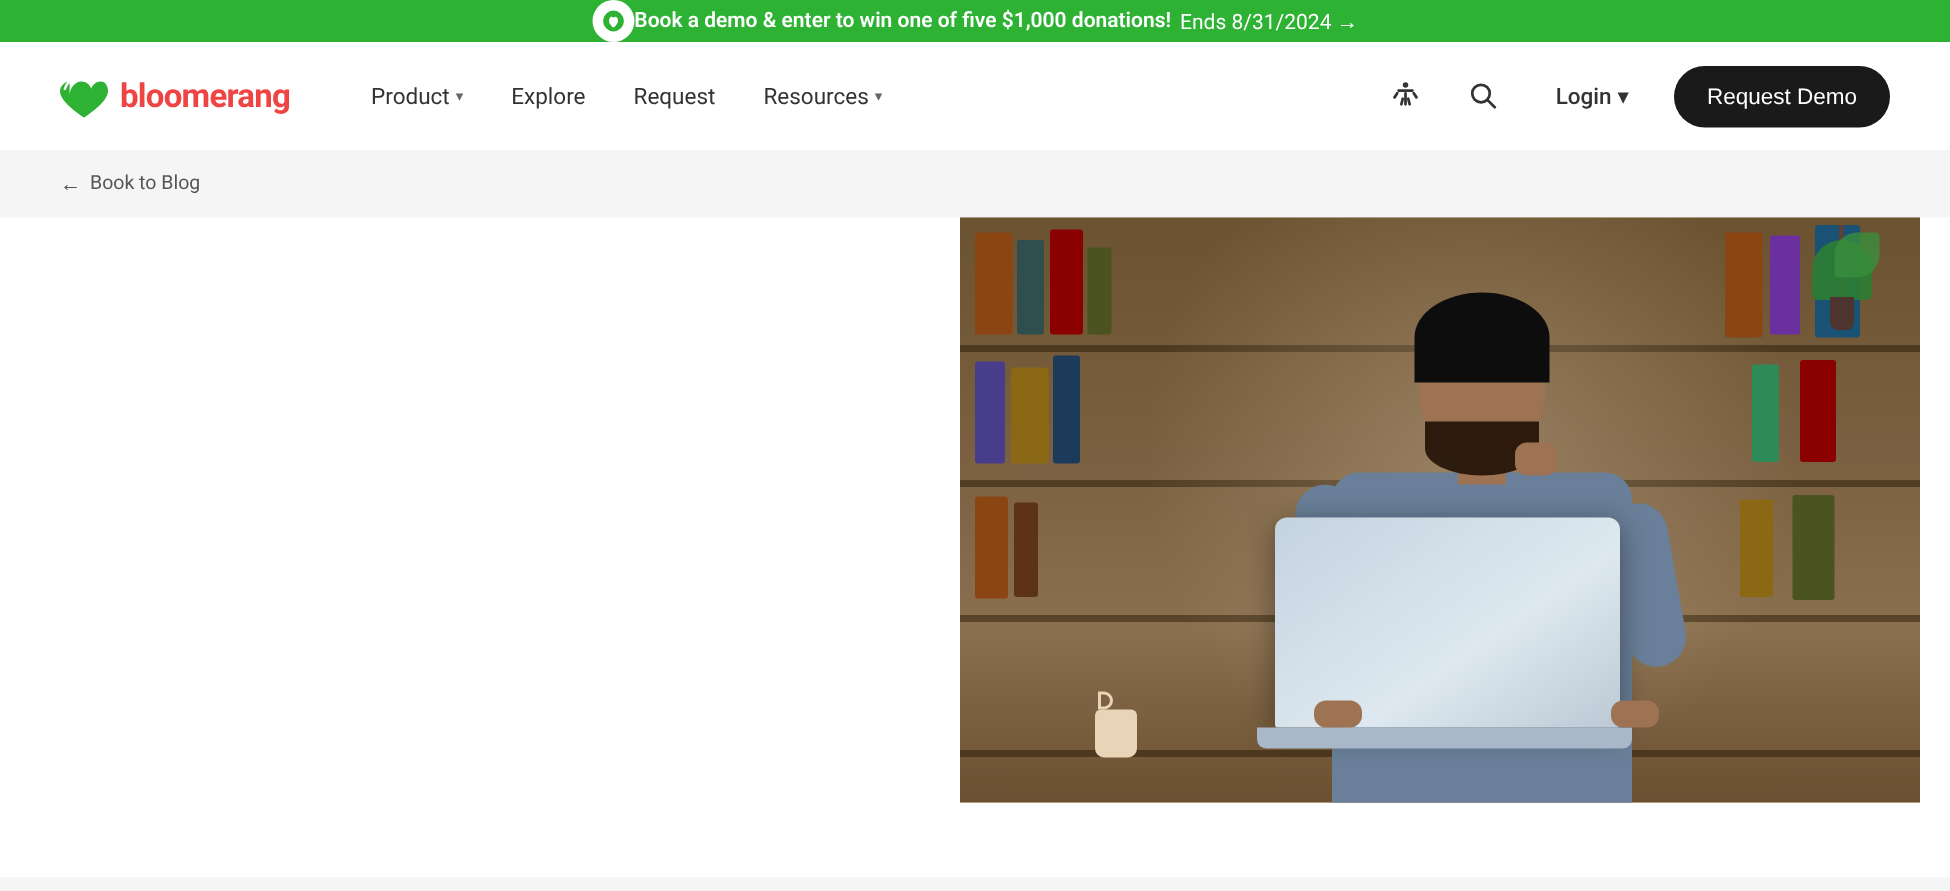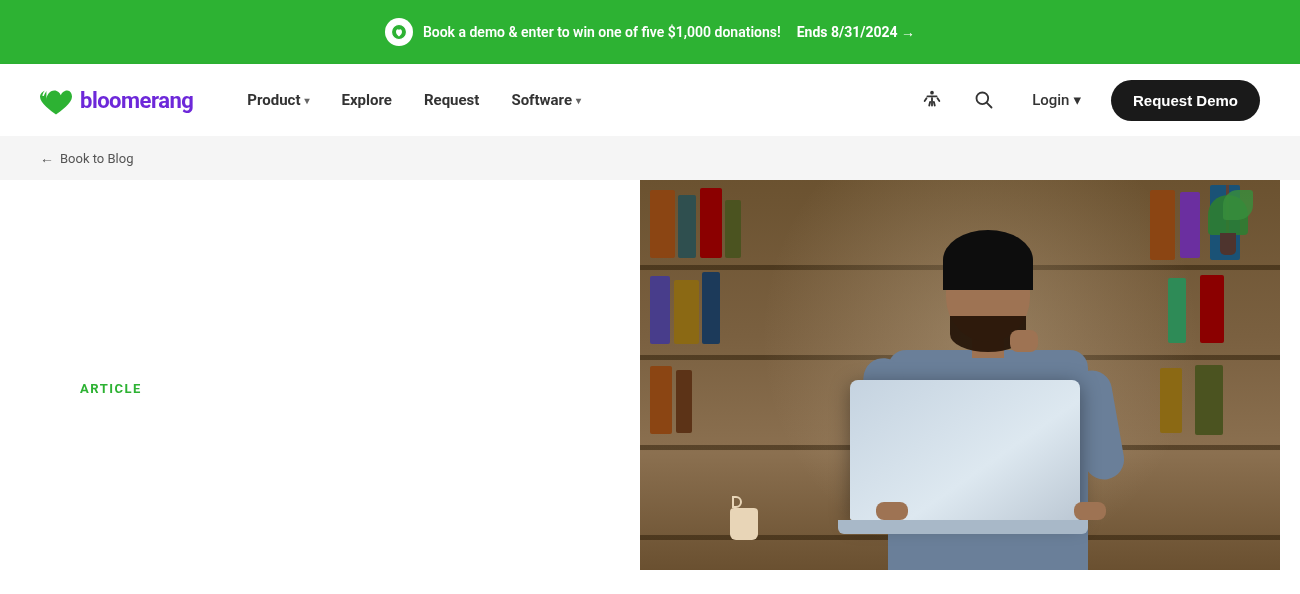--- a/index.html
+++ b/index.html
@@ -13,26 +13,25 @@
       background: #f5f5f5;
       width: 1300px;
       overflow-x: hidden;
     }
 
     
     .top-banner {
       background: #2db233;
       color: white;
       text-align: center;
-      padding: 18px 20px;
+      padding: 0 20px;
       font-size: 14px;
       display: flex;
       align-items: center;
       justify-content: center;
-      gap: 10px;
     }
 
     .top-banner .banner-icon {
       width: 28px;
       height: 28px;
       background: white;
       border-radius: 50%;
       display: flex;
       align-items: center;
       justify-content: center;
@@ -43,21 +42,21 @@
       width: 18px;
       height: 18px;
     }
 
     .banner-text {
       font-weight: 600;
       font-size: 14px;
     }
 
     .banner-cta {
-      font-weight: 700;
+      font-weight: 400;
       font-size: 14px;
       margin-left: 6px;
     }
 
     
     .navbar {
       background: white;
       padding: 0 40px;
       height: 72px;
       display: flex;
@@ -80,40 +79,40 @@
     }
 
     .logo-icon {
       width: 32px;
       height: 32px;
     }
 
     .logo-text {
       font-size: 22px;
       font-weight: 700;
-      color: #6d28d9;
+      color: #ef4444;
       letter-spacing: -0.5px;
     }
 
     .nav-links {
       display: flex;
       align-items: center;
       gap: 4px;
     }
 
     .nav-item {
       padding: 8px 14px;
       font-size: 15px;
       color: #333;
       cursor: pointer;
       display: flex;
       align-items: center;
       gap: 4px;
       border-radius: 6px;
-      font-weight: 700;
+      font-weight: 400;
     }
 
     .nav-item .chevron {
       font-size: 10px;
       color: #666;
     }
 
     .navbar-right {
       display: flex;
       align-items: center;
@@ -143,21 +142,21 @@
       border-radius: 6px;
       font-weight: 500;
     }
 
     .request-demo-btn {
       background: #1a1a1a;
       color: white;
       padding: 12px 22px;
       border-radius: 50px;
       font-size: 15px;
-      font-weight: 700;
+      font-weight: 400;
       cursor: pointer;
       border: none;
       white-space: nowrap;
     }
 
     
     .breadcrumb-bar {
       background: #f5f5f5;
       padding: 14px 40px;
     }
@@ -286,21 +285,21 @@
         <span>Product</span>
         <span class="chevron">▾</span>
       </div>
       <div class="nav-item">
         <span>Explore</span>
       </div>
       <div class="nav-item">
         <span>Request</span>
       </div>
       <div class="nav-item">
-        <span>Software</span>
+        <span>Resources</span>
         <span class="chevron">▾</span>
       </div>
     </div>
   </div>
 
   <div class="navbar-right">
 
     <div class="nav-icon-btn" title="Accessibility">
       <svg width="22" height="22" viewBox="0 0 24 24" fill="none" xmlns="http://www.w3.org/2000/svg">
         <circle cx="12" cy="4" r="2" fill="#333"></circle>
@@ -328,21 +327,20 @@
 <div class="breadcrumb-bar">
   <div class="back-link">
     <span class="back-arrow">←</span>
     <span>Book to Blog</span>
   </div>
 </div>
 
 <div class="main-content">
 
   <div class="article-left">
-    <div class="article-tag">ARTICLE</div>
   </div>
 
   <div class="hero-image-container">
 
     <div class="bookshelf-bg"></div>
     <div class="shelf-lines"></div>
 
     <div class="center-light"></div>
 
     <div style="position:absolute;top:10px;left:10px;width:25px;height:68px;background:#8B4513;border-radius:2px;"></div>

